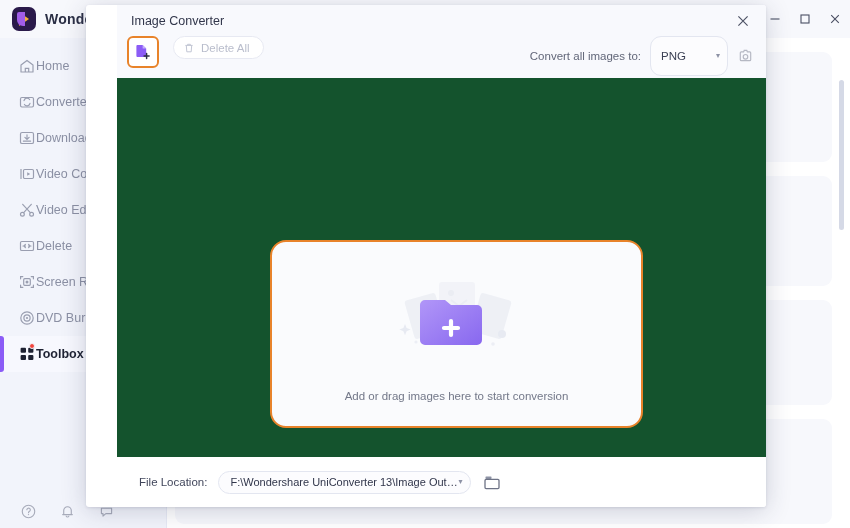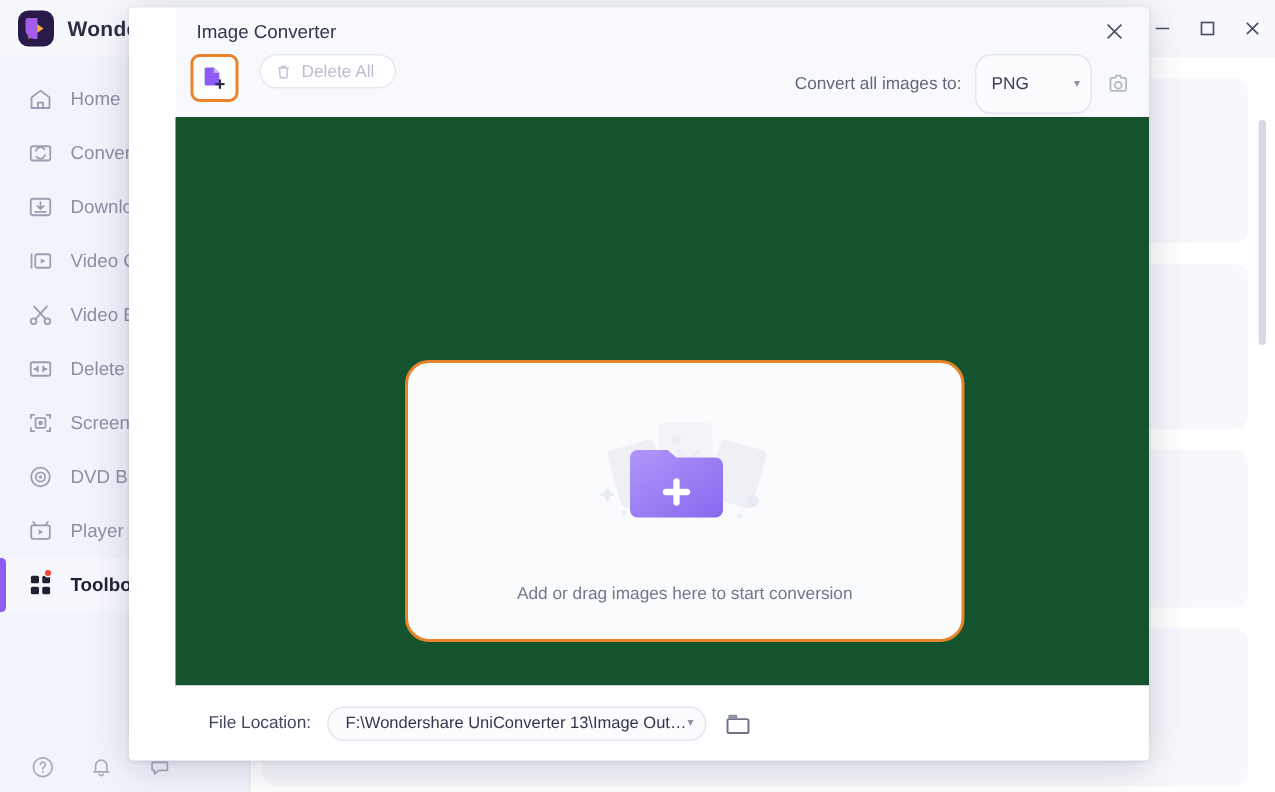--- a/index.html
+++ b/index.html
@@ -78,21 +78,21 @@
   
   .sidebar {
     position: absolute; left: 0; top: 38px; bottom: 0; width: 167px;
     background: #f2f4fb;
     border-right: 1px solid #e7eaf5;
   }
   .nav { padding-top: 10px; }
   .nav-item {
     position: relative;
     height: 36px; display: flex; align-items: center;
-    gap: 11px; padding-left: 18px;
+    padding-left: 18px;
     color: #8b90a4; font-size: 12.5px;
     white-space: nowrap;
   }
   .nav-item .ico { width: 18px; height: 18px; flex: none; opacity: .85; }
   .nav-item.active {
     background: #f7f8fe;
     color: #1e2233; font-weight: bold;
   }
   .nav-item.active .ico { opacity: 1; }
   .nav-item.active::before {
@@ -375,28 +375,20 @@
 
         <div class="nav-item">
           <svg class="ico" viewBox="0 0 18 18" fill="none" stroke="#8b90a4" stroke-width="1.2">
             <circle cx="9" cy="9" r="6.2"></circle>
               <circle cx="9" cy="9" r="3.1"></circle>
             <circle cx="9" cy="9" r="1.1" fill="#8b90a4" stroke="none"></circle>
           </svg>
           <span>DVD Burner</span>
         </div>
 
-        <div class="nav-item">
-          <svg class="ico" viewBox="0 0 18 18" fill="none" stroke="#8b90a4" stroke-width="1.2">
-            <rect x="2.8" y="5.2" width="12.4" height="9" rx="1.3"></rect>
-            <path d="M5.6 5.2L4.2 2.9M12.4 5.2l1.4-2.3" stroke-linecap="round"></path>
-            <path d="M7.8 7.9l3 1.8-3 1.8z" fill="#8b90a4" stroke="none"></path>
-          </svg>
-          <span>Player</span>
-        </div>
 
         <div class="nav-item active">
           <svg class="ico" viewBox="0 0 18 18">
             <rect x="2.6" y="2.8" width="5.4" height="5" rx="1" fill="#1e2233"></rect>
             <rect x="10.2" y="2.8" width="5.2" height="5" rx="1" fill="#1e2233"></rect>
             <rect x="2.6" y="10.1" width="5.4" height="5" rx="1" fill="#1e2233"></rect>
             <rect x="10.2" y="10.1" width="5.2" height="5" rx="1" fill="#1e2233"></rect>
           </svg>
           <div class="badge-dot"></div>
           <span>Toolbox</span>

